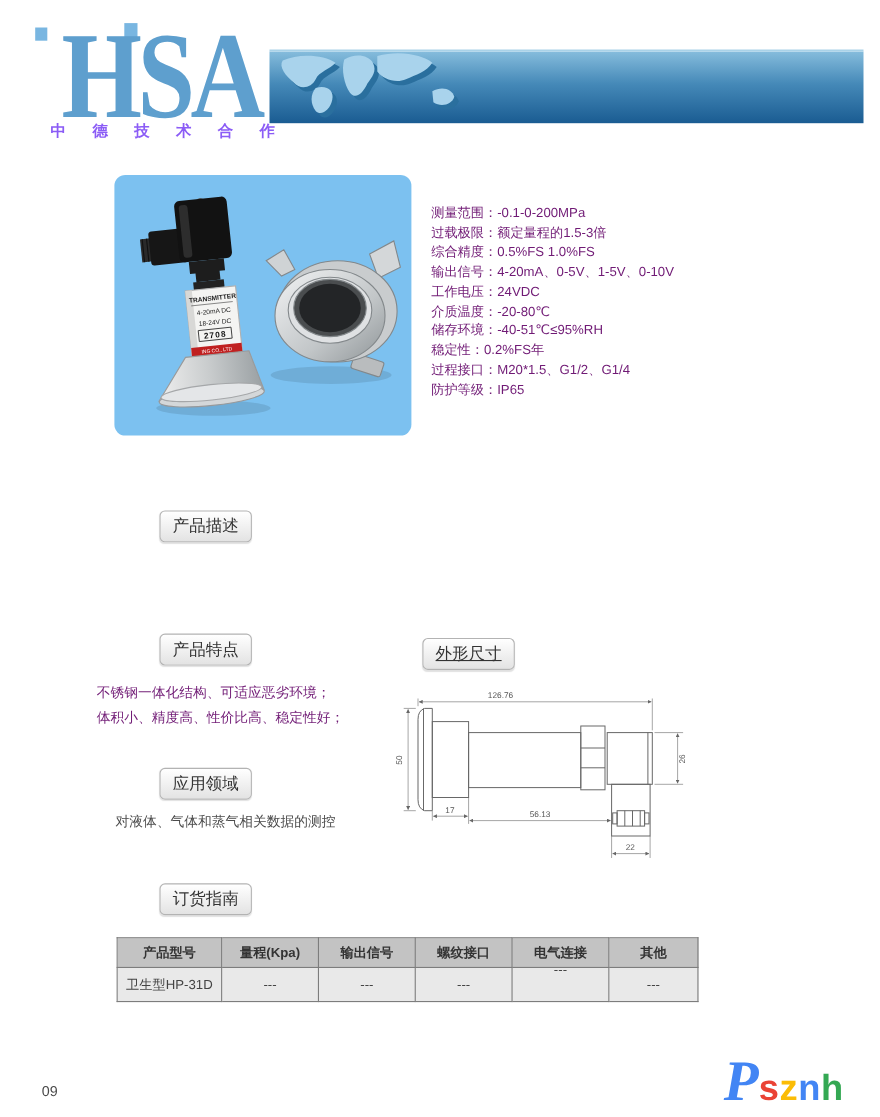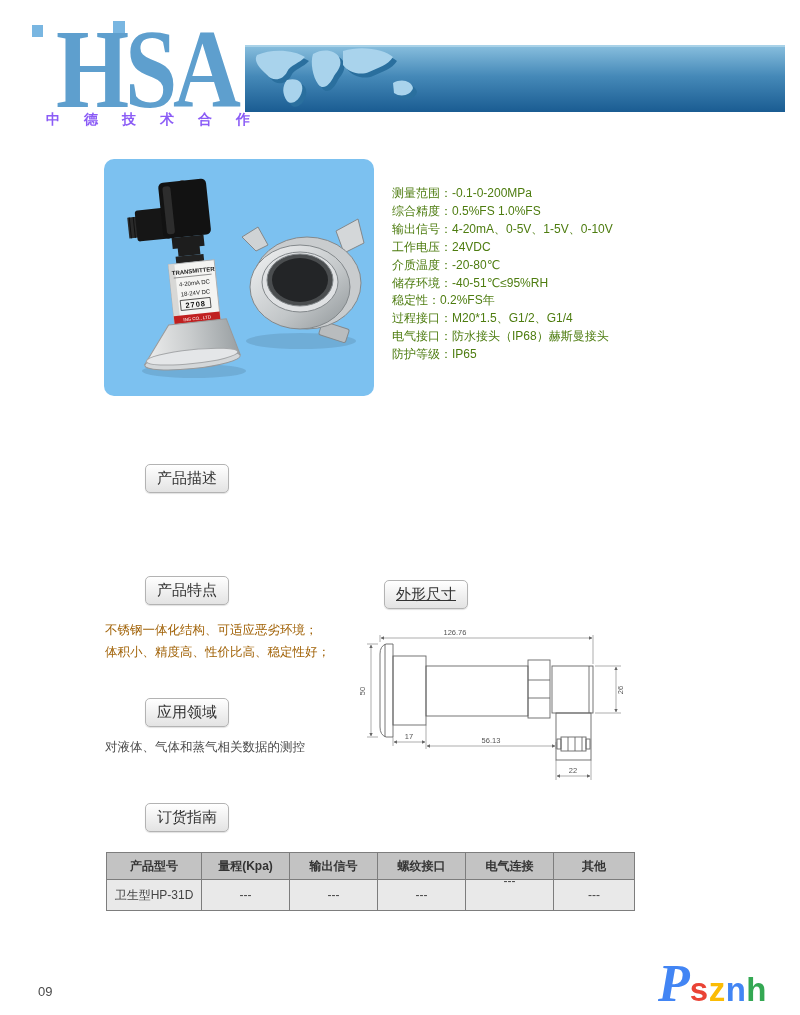--- a/index.html
+++ b/index.html
@@ -22,35 +22,35 @@
        border-top:2px solid #a9d2e8;}
   .banner-title{position:absolute;left:212px;top:32px;font-size:21px;font-weight:bold;color:#ffffff;
        letter-spacing:1px;white-space:nowrap;}
   .worldmap{position:absolute;left:2px;top:0px;}
 
   
   .photo{position:absolute;left:104px;top:159px;width:270px;height:237px;background:#7cc1f0;
        border-radius:10px;}
 
   
-  .specs{position:absolute;left:392px;top:185px;font-size:12px;line-height:17.9px;color:#4d7c0f;}
+  .specs{position:absolute;left:392px;top:185px;font-size:12px;line-height:17.9px;color:#701a75;}
 
   
   .sec-box{position:absolute;display:inline-block;border:1px solid #b3b3b3;border-radius:5px;
        background:linear-gradient(#ffffff,#e3e3e3);padding:4px 11px;font-size:15px;color:#333;
        box-shadow:0 1px 1px rgba(0,0,0,.12);white-space:nowrap;margin-left:40px;}
   .sec-desc-box{left:105px;top:464px;}
   .sec-feat-box{left:105px;top:576px;}
   .sec-dims-box{left:344px;top:580px;text-decoration:underline;}
   .sec-app-box{left:105px;top:698px;}
   .sec-order-box{left:105px;top:803px;}
 
   .desc-body{position:absolute;left:105px;top:499px;width:620px;font-size:12.5px;line-height:22px;
        text-indent:2em;color:#4b4b4b;}
-  .feat-lines{position:absolute;left:105px;top:619px;font-size:12.5px;line-height:22px;color:#a16207;}
+  .feat-lines{position:absolute;left:88px;top:619px;font-size:12.5px;line-height:22px;color:#701a75;}
   .app-body{position:absolute;left:105px;top:739px;font-size:12.5px;color:#4b4b4b;}
 
   .drawing{position:absolute;left:340px;top:608px;width:330px;height:185px;}
 
   
   .order-table{position:absolute;left:106px;top:852px;width:528px;border-collapse:collapse;
        font-size:12px;table-layout:fixed;}
   .order-table th,.order-table td{border:1px solid #7d7d7d;text-align:center;padding:0;}
   .order-table th{background:#c3c3c3;color:#333;font-weight:bold;height:26px;}
   .order-table td{background:#e9e9e9;color:#444;height:30px;}
@@ -148,28 +148,28 @@
           <path d="M60,163 L118,163 L128,200 L32,200 Z" fill="url(#cone)" stroke="#9a9a9a"></path>
           <ellipse cx="80" cy="201" rx="48" ry="8" fill="#d4d7d9" stroke="#97999b"></ellipse>
           <ellipse cx="80" cy="197" rx="46" ry="7" fill="#e4e6e8" stroke="#a5a7a9"></ellipse>
         </g>
       </g>
     </svg>
   </div>
 
   <div class="specs">
     <div class="spec-line">测量范围：-0.1-0-200MPa</div>
+    <div class="spec-line">过载极限：额定量程的1.5-3倍</div>
     <div class="spec-line">综合精度：0.5%FS 1.0%FS</div>
     <div class="spec-line">输出信号：4-20mA、0-5V、1-5V、0-10V</div>
     <div class="spec-line">工作电压：24VDC</div>
     <div class="spec-line">介质温度：-20-80℃</div>
     <div class="spec-line">储存环境：-40-51℃≤95%RH</div>
     <div class="spec-line">稳定性：0.2%FS年</div>
     <div class="spec-line">过程接口：M20*1.5、G1/2、G1/4</div>
-    <div class="spec-line">电气接口：防水接头（IP68）赫斯曼接头</div>
     <div class="spec-line">防护等级：IP65</div>
   </div>
 
   <div class="sec-box sec-desc-box">产品描述</div>
 
   <div class="sec-box sec-feat-box">产品特点</div>
   <div class="feat-lines">
     <div>不锈钢一体化结构、可适应恶劣环境；</div>
     <div>体积小、精度高、性价比高、稳定性好；</div>
   </div>

